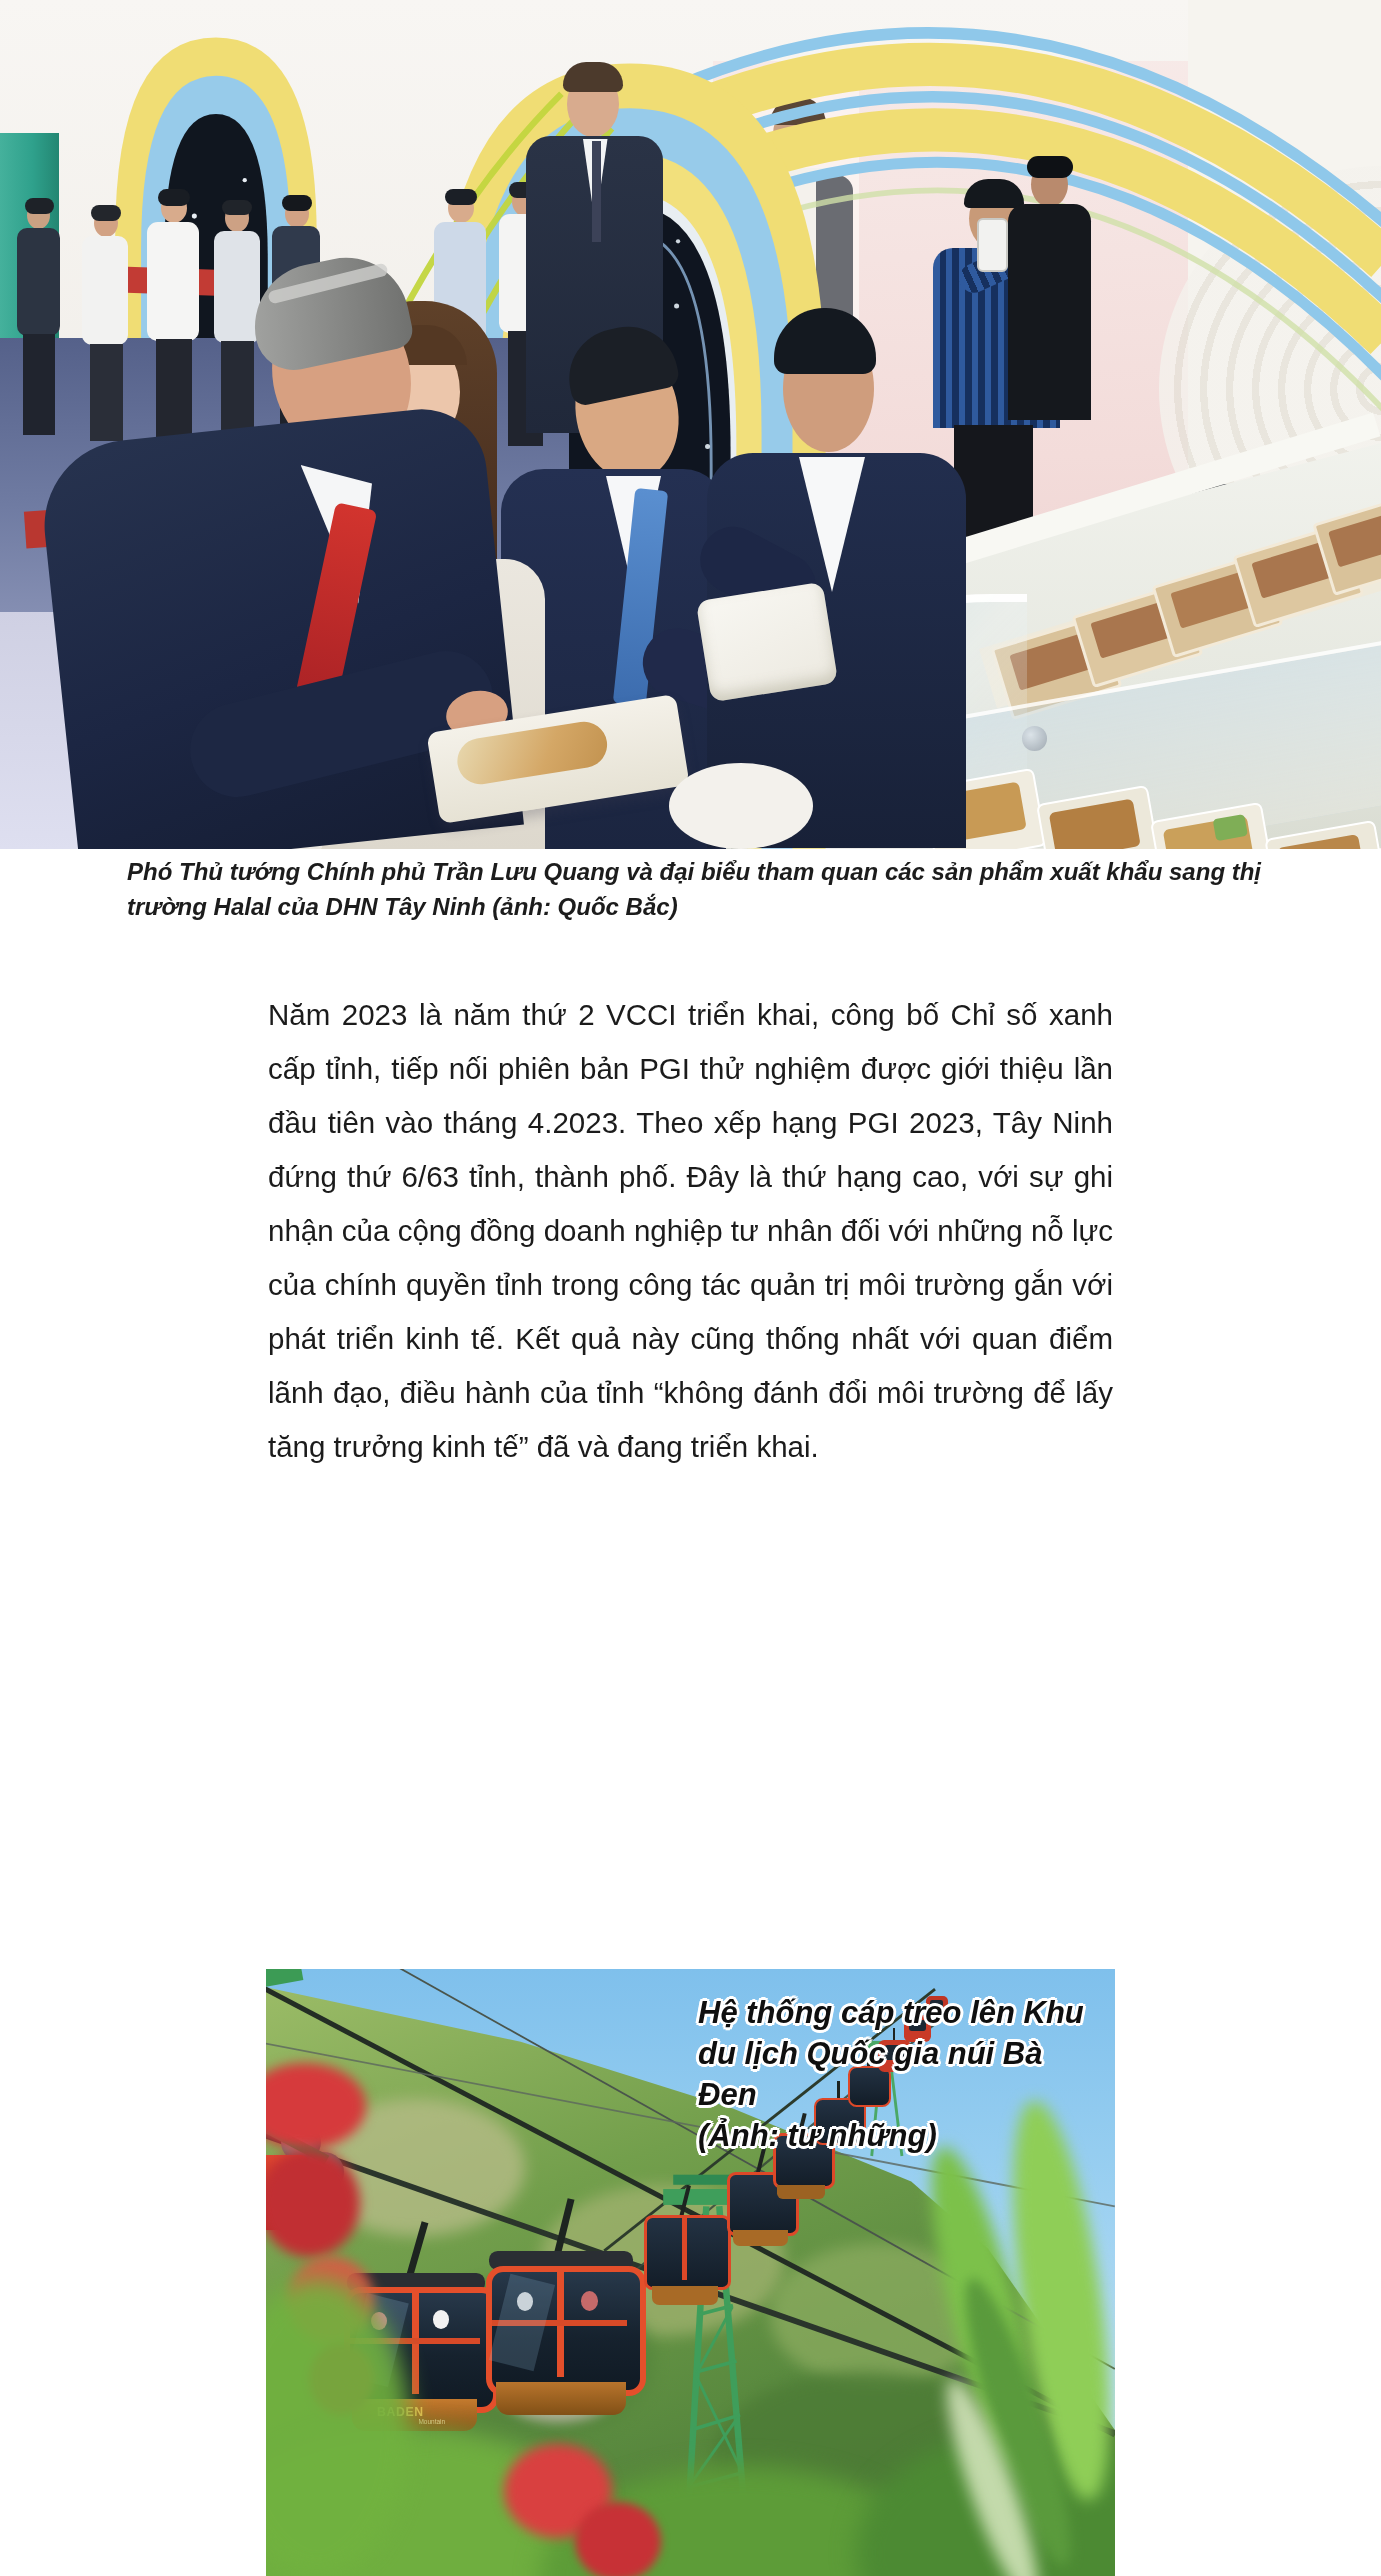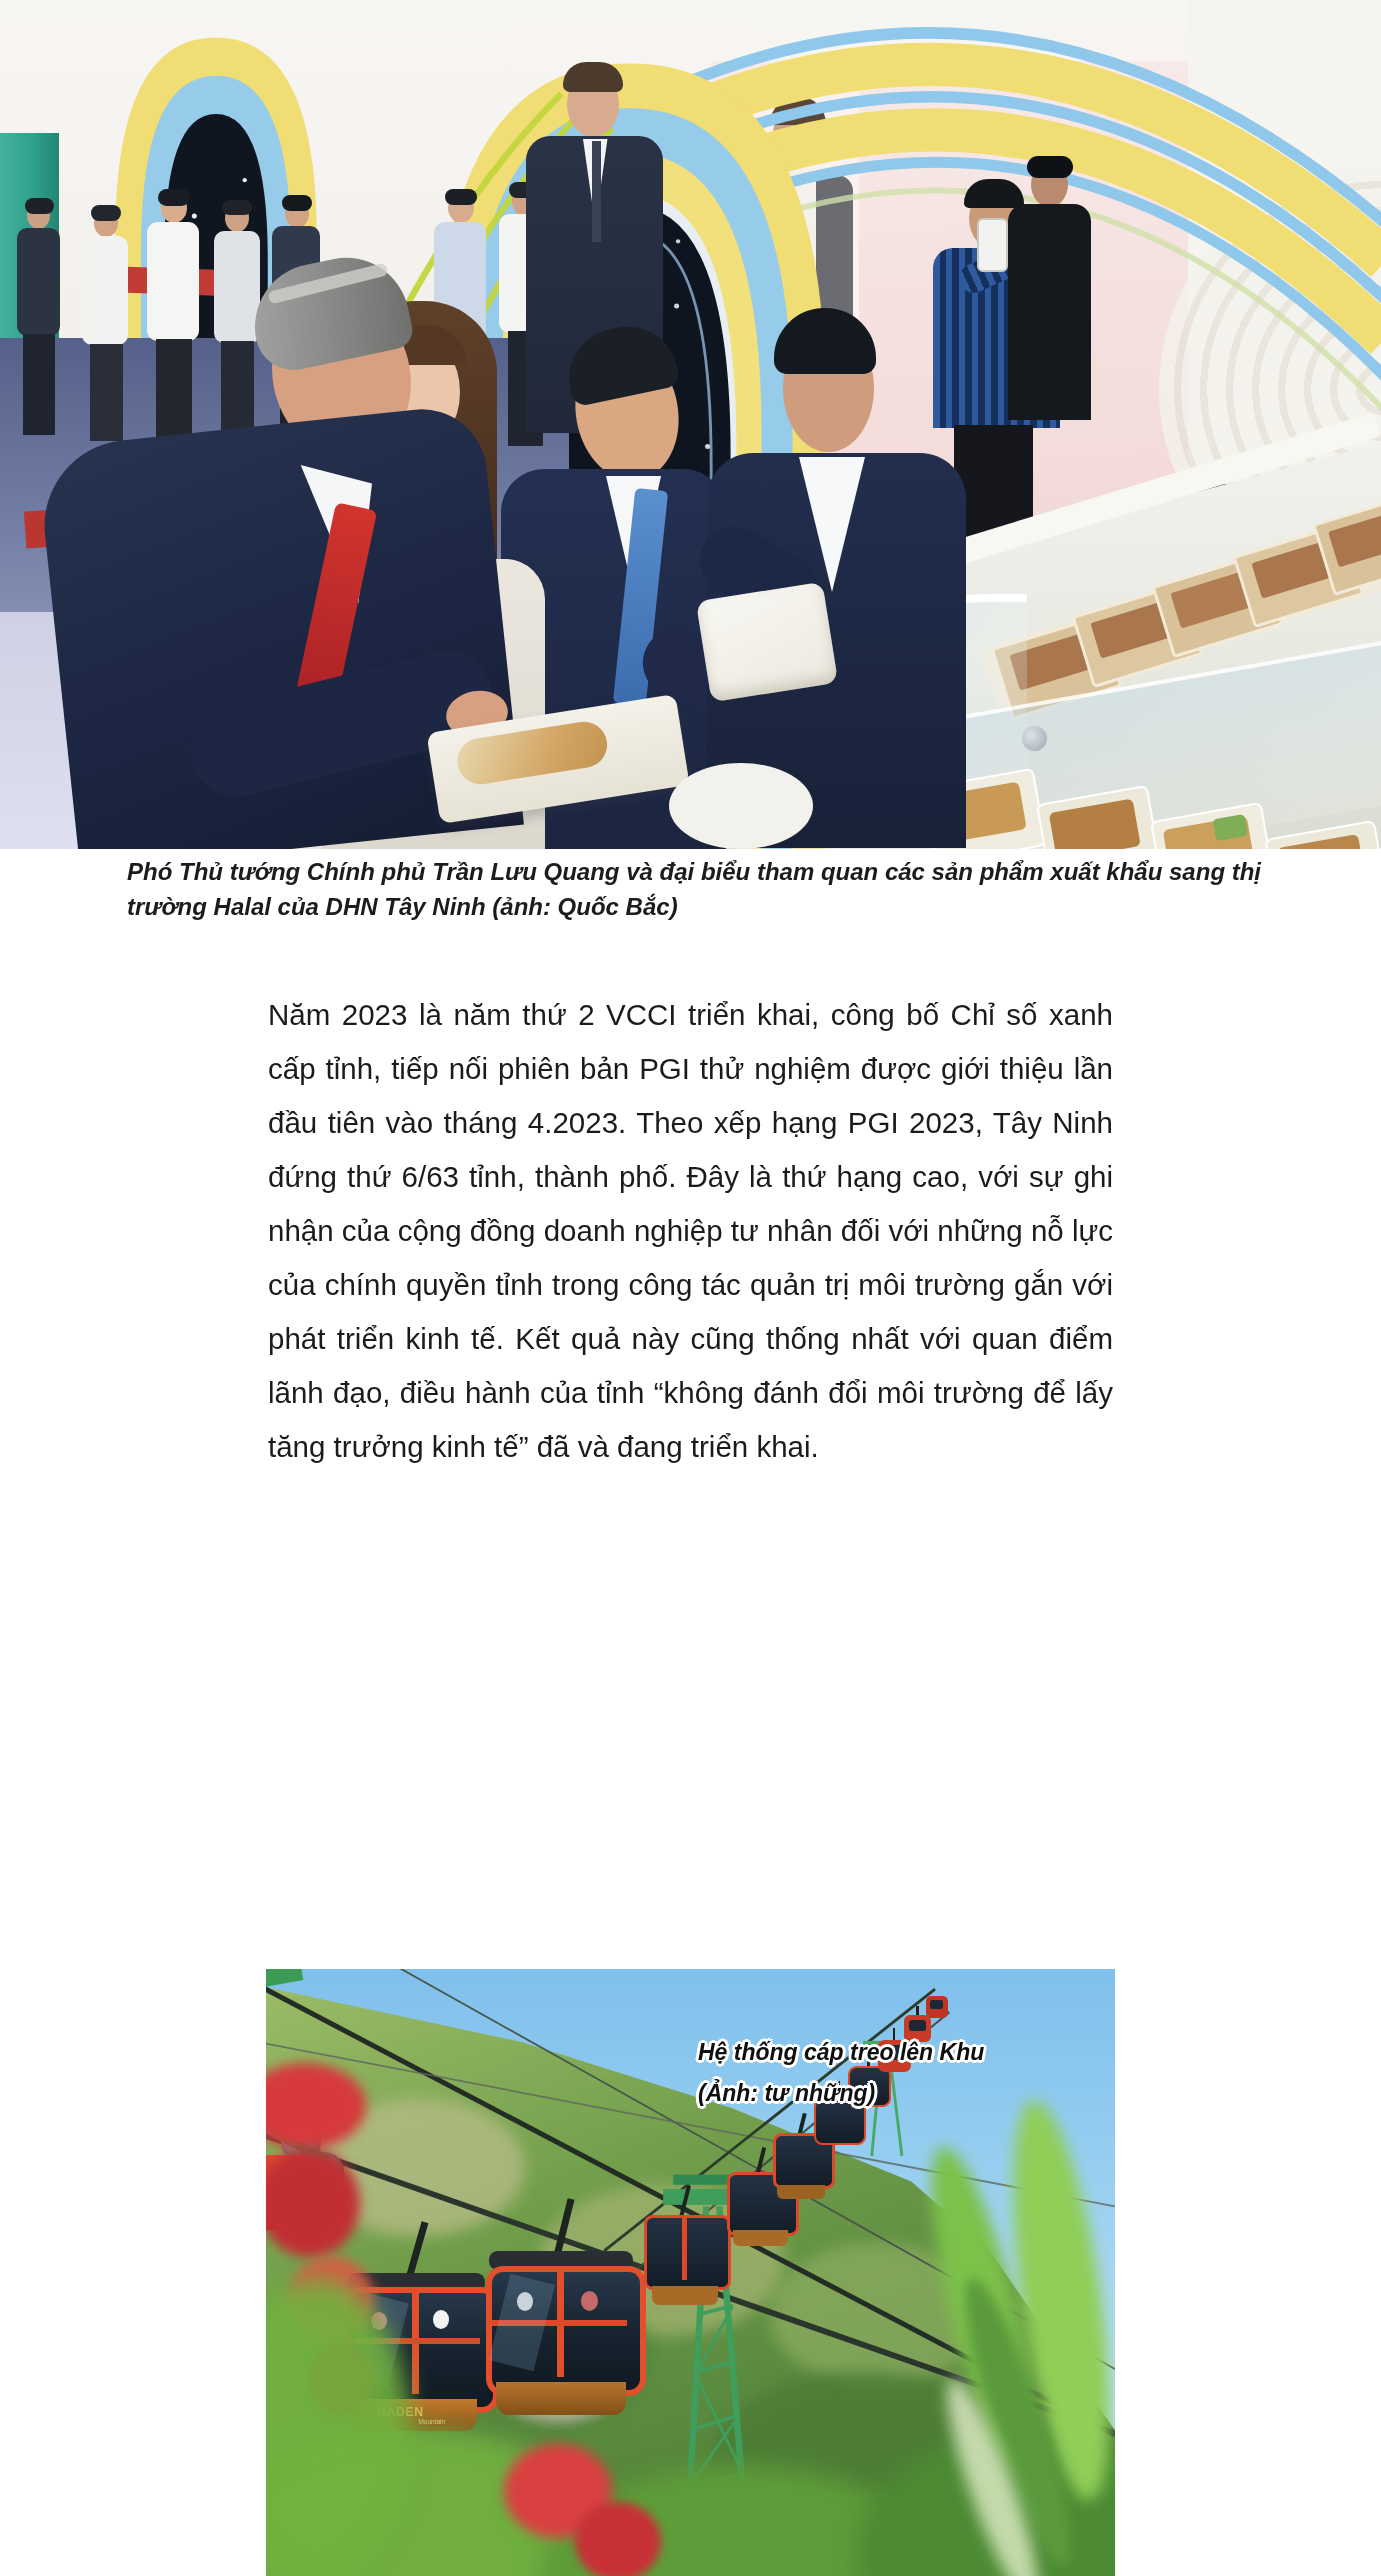--- a/index.html
+++ b/index.html
@@ -22,23 +22,23 @@
 
   
   .article{left:268px;top:988px;width:845px;color:#1b1b1b;}
   .article p{margin:0 0 54px 0;font-size:29.5px;line-height:54px;text-align:justify;}
 
   
   .photo-bottom{left:266px;top:1969px;width:849px;height:607px;overflow:hidden;
     background:linear-gradient(180deg,#7fc0ec 0%,#95cdf0 30%,#b7def5 70%,#cfe9f7 100%);}
 
   .overlay-caption{left:432px;top:23px;width:410px;
-    font-style:italic;font-weight:bold;font-size:23px;line-height:41px;color:#0f0f0f;
+    font-style:italic;font-weight:bold;font-size:31px;line-height:41px;color:#0f0f0f;
     text-shadow:-2.9px 0 0 #fff,2.9px 0 0 #fff,0 -2.9px 0 #fff,0 2.9px 0 #fff,
-                -2.2px -2.2px 0 #fff,2.2px 2.2px 0 #fff,-2.2px 2.2px 0 #fff,2.2px -2.2px 0 #fff;margin-top:40px;}
+                -2.2px -2.2px 0 #fff,2.2px 2.2px 0 #fff,-2.2px 2.2px 0 #fff,2.2px -2.2px 0 #fff;}
 
   .cabin{border:6.5px solid #e44f2b;border-radius:17.3px;
     background:linear-gradient(180deg,#27384a 0%,#16222e 55%,#101a24 100%);}
   .cabin-s{border:3.6px solid #dd4828;border-radius:8.6px;
     background:linear-gradient(180deg,#233243 0%,#131d28 100%);}
   .blur16{filter:blur(11.5px);} .blur10{filter:blur(7.2px);} .blur8{filter:blur(5.8px);} .blur6{filter:blur(4.3px);}
 </style>
 </head>
 <body>
 
@@ -421,16 +421,17 @@
   <div class="a el blur8" style="left:-21.6px;top:94px;width:122px;height:86px;background:#d63a3c;"></div>
   <div class="a el blur8" style="left:-7.2px;top:180px;width:101px;height:108px;background:#c12f33;"></div>
   <div class="a el blur8" style="left:21.6px;top:288px;width:86px;height:86px;background:#e05545;opacity:.9;"></div>
   <div class="a el blur6" style="left:43px;top:374px;width:65px;height:72px;background:#b52a30;"></div>
   <div class="a el blur8" style="left:238px;top:475px;width:108px;height:94px;background:#d94040;"></div>
   <div class="a el blur6" style="left:309px;top:533px;width:86px;height:79px;background:#c73136;"></div>
   <div class="a el blur16" style="left:-43px;top:309px;width:187px;height:302px;background:#71b23f;opacity:.9;"></div>
 
   <div class="a overlay-caption">
     <div>Hệ thống cáp treo lên Khu</div>
+    <div>du lịch Quốc gia núi Bà Đen</div>
     <div>(Ảnh: tư những)</div>
   </div>
 </div>
 
 
 </body></html>

